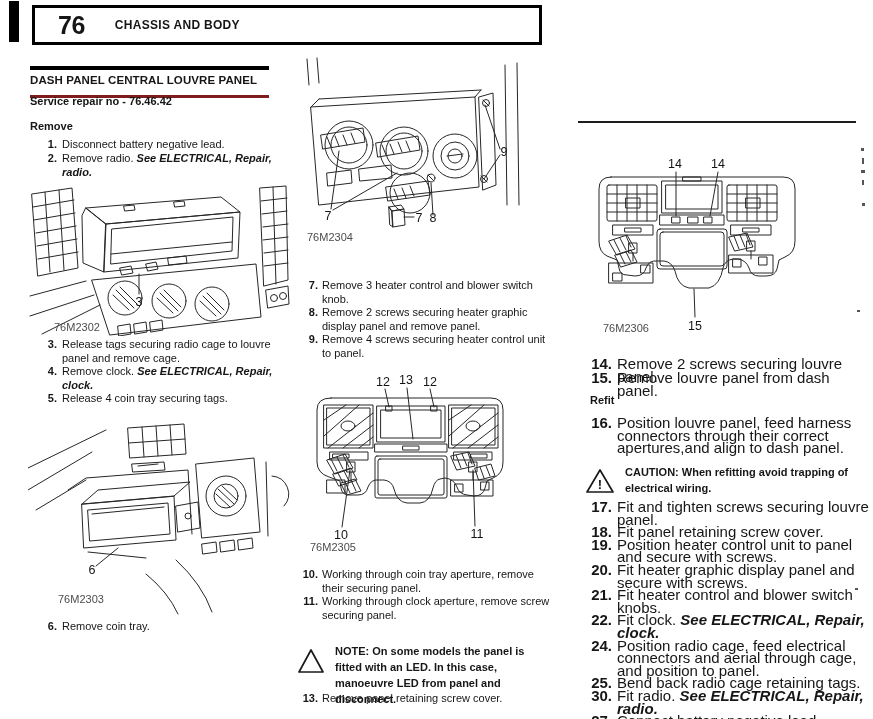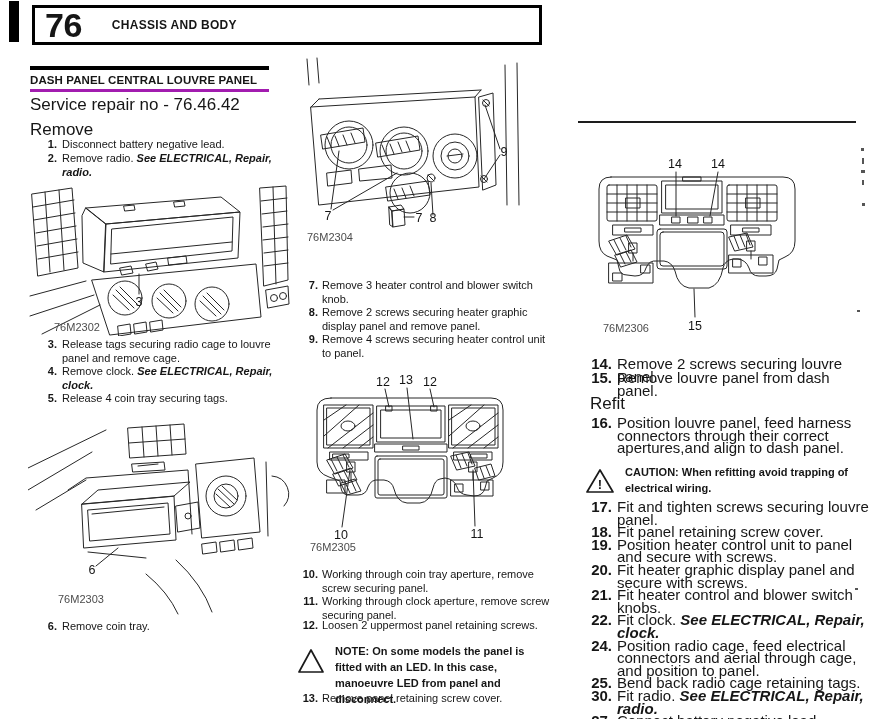--- a/index.html
+++ b/index.html
@@ -1,24 +1,24 @@
 <!DOCTYPE html>
 <html><head>
 <meta charset="utf-8">
 <style>
   *{margin:0;padding:0;box-sizing:border-box}
   html,body{width:873px;height:719px;background:#fff;font-family:"Liberation Sans",sans-serif;color:#161616}
   .page{position:relative;width:873px;height:719px;background:#fff;overflow:hidden}
   .abs{position:absolute}
   .edge-bar{position:absolute;left:9px;top:1px;width:10px;height:41px;background:#000}
   .chapter-box{position:absolute;left:32px;top:5px;width:510px;height:40px;border:3px solid #000;display:flex;align-items:center;background:#fff}
-  .chapter-num{font-size:34px;font-weight:bold;margin-left:10px;letter-spacing:-.5px}
+  .chapter-num{font-size:25px;font-weight:bold;margin-left:23px;letter-spacing:-.5px}
   .chapter-title{font-size:12px;font-weight:bold;margin-left:30px;letter-spacing:.3px}
-  .sec-title{left:30px;top:66px;width:239px;border-top:4px solid #000;border-bottom:3px solid #a21caf;padding:4px 0 3px;font-weight:bold;font-size:11.5px;letter-spacing:.1px}
-  .h{font-weight:normal;font-size:17px}
+  .sec-title{left:30px;top:66px;width:239px;border-top:4px solid #000;border-bottom:3px solid #7f1d1d;padding:4px 0 9px;font-weight:bold;font-size:11.5px;letter-spacing:.1px}
+  .h{font-weight:bold;font-size:11px}
   .step{display:flex;font-size:11px;line-height:13.6px}
   .step .num{font-weight:bold;text-align:right;flex:0 0 auto}
   .lcol .num{width:27px;margin-right:5px}
   .mcol .num{width:20px;margin-right:4px}
   .rcol .num{width:22px;margin-right:5px}
   .rcol.step,.rflow .step{font-size:15px;line-height:12.6px}
   .ref{font-weight:bold;font-style:italic}
   .notebox{display:flex;align-items:flex-start}
   .notetext{font-weight:bold;font-size:11px;line-height:16px}
   .rule{position:absolute;background:#1d1d1d}
@@ -245,29 +245,25 @@
       <text class="mid" x="109" y="20">13</text>
       <text class="mid" x="133" y="22">12</text>
       <text class="mid" x="44" y="175">10</text>
       <text class="mid" x="180" y="174">11</text>
       <text class="cap" x="13" y="187">76M2305</text>
     </svg>
   </div>
 
   <div class="abs step mcol" style="left:298px;top:568px;width:252px">
     <span class="num">10.</span>
-    <span class="txt"><span>Working through coin tray aperture, remove screw securing panel.</span><span class="ref"></span></span>
+    <span class="txt"><span>Working through coin tray aperture, remove their securing panel.</span><span class="ref"></span></span>
   </div>
   <div class="abs step mcol" style="left:298px;top:595px;width:252px">
     <span class="num">11.</span>
     <span class="txt"><span>Working through clock aperture, remove screw securing panel.</span><span class="ref"></span></span>
-  </div>
-  <div class="abs step mcol" style="left:298px;top:619px;width:252px">
-    <span class="num">12.</span>
-    <span class="txt"><span>Loosen 2 uppermost panel retaining screws.</span><span class="ref"></span></span>
   </div>
 
   <div class="abs notebox" style="left:297px;top:643px;width:250px">
     <svg class="tri" width="28" height="28" viewBox="0 0 28 28" style="margin-top:4px">
       <polygon points="14,3 26,25 2,25" style="fill:none;stroke:#1a1a1a;stroke-width:1.7;stroke-linejoin:round"></polygon>
     </svg>
     <div class="notetext" style="margin-left:10px;width:212px">NOTE: On some models the panel is fitted with an LED. In this case, manoeuvre LED from panel and disconnect.</div>
   </div>
 
   <div class="abs step mcol" style="left:298px;top:692px;width:252px">

